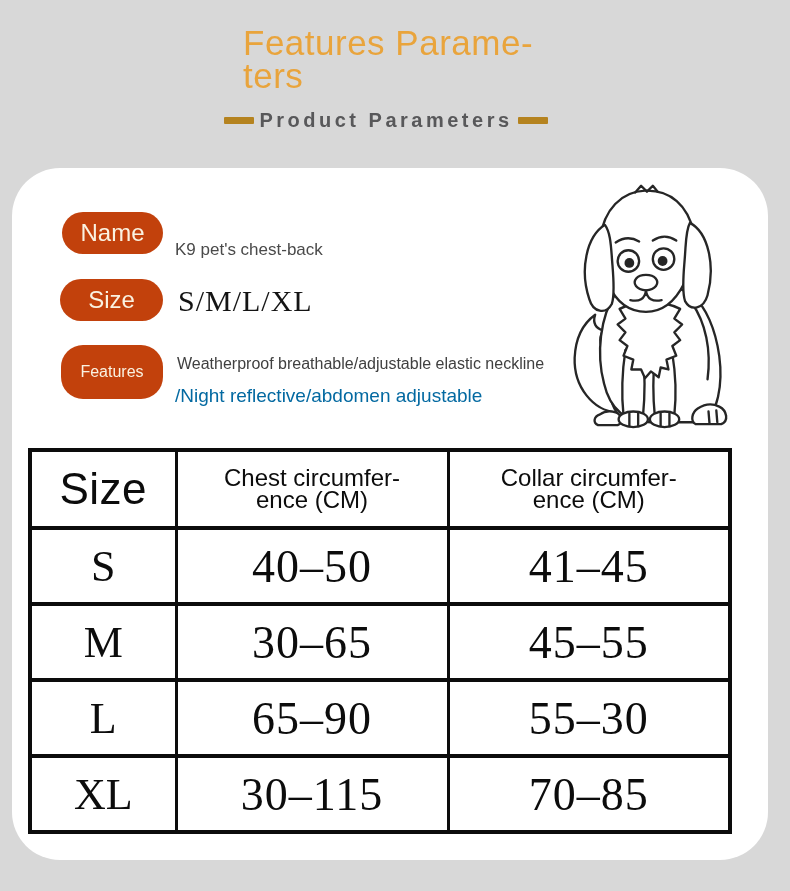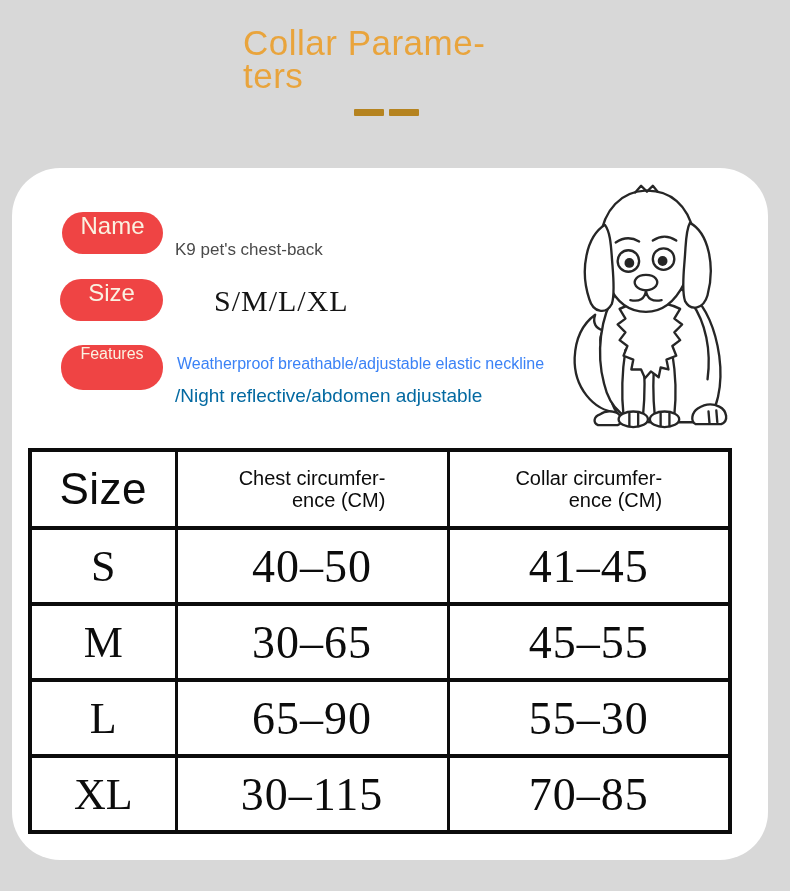--- a/index.html
+++ b/index.html
@@ -28,40 +28,39 @@
   }
 
   
   .card {
     position:absolute; left:12px; top:168px; width:756px; height:692px;
     background:#ffffff; border-radius:48px;
   }
 
   
   .pill {
-    position:absolute; background:#ef4444; border-radius:22px;
-    color:#faf2e1; display:flex; justify-content:center;
+    position:absolute; background:#c2410c; border-radius:22px;
+    color:#faf2e1; display:flex; align-items:center; justify-content:center;
   }
   .pill-name     { left:50px; top:44px;  width:101px; height:42px; font-size:24px; }
   .pill-size     { left:48px; top:111px; width:103px; height:42px; font-size:24px; }
-  .pill-features { left:49px; top:177px; width:102px; height:45px; font-size:16px; }
+  .pill-features { left:49px; top:177px; width:102px; height:54px; font-size:16px; }
 
   .value-name {
     position:absolute; left:163px; top:72px;
     font-size:17px; color:#4a4a4a;
   }
   .value-size {
     position:absolute; left:166px; top:116px;
     font-family:"Liberation Serif", serif; font-size:30px; color:#141414;
     letter-spacing:1px;
-    margin-left:36px;
   }
   .value-feat1 {
     position:absolute; left:165px; top:187px;
-    font-size:16px; color:#3b82f6;
+    font-size:16px; color:#404040;
   }
   .value-feat2 {
     position:absolute; left:163px; top:217px;
     font-size:19px; color:#0369a1;
   }
 
   
   .puppy {
     position:absolute; left:545px; top:8px; width:176px; height:256px;
   }
@@ -77,43 +76,44 @@
     border:3px solid #0c0c0c;
     border-top-width:4px; border-bottom-width:4px;
     text-align:center; vertical-align:middle;
     color:#0c0c0c; overflow:hidden;
   }
   table.size-chart { border:4px solid #0c0c0c; }
   thead tr { height:78px; }
   tbody tr { height:76px; }
   th.size-head { font-size:44px; font-weight:400; letter-spacing:0.5px; }
   th .colhead {
-    display:inline-block; text-align:right;
-    font-size:20px; font-weight:400; line-height:22px;
+    display:inline-block; text-align:center;
+    font-size:24px; font-weight:400; line-height:22px;
     white-space:pre-line;
   }
   td.size-letter {
     font-family:"Liberation Serif", serif; font-size:44px; font-weight:400;
   }
   td.range-cell {
     font-family:"Liberation Serif", serif; font-size:46px; font-weight:400;
     letter-spacing:1px;
     margin-left:33px;
   }
 </style>
 </head>
 <body>
 
 <div class="page">
 
-  <h1 class="page-title">Collar Parame-
+  <h1 class="page-title">Features Parame-
 ters</h1>
 
   <div class="heading-row">
     <span class="heading-bar"></span>
+    <span class="heading-text">Product Parameters</span>
     <span class="heading-bar"></span>
   </div>
 
   <section class="card">
 
     <div class="pill pill-name">
       <span>Name</span>
     </div>
     <div class="value-name">K9 pet's chest-back</div>
 

